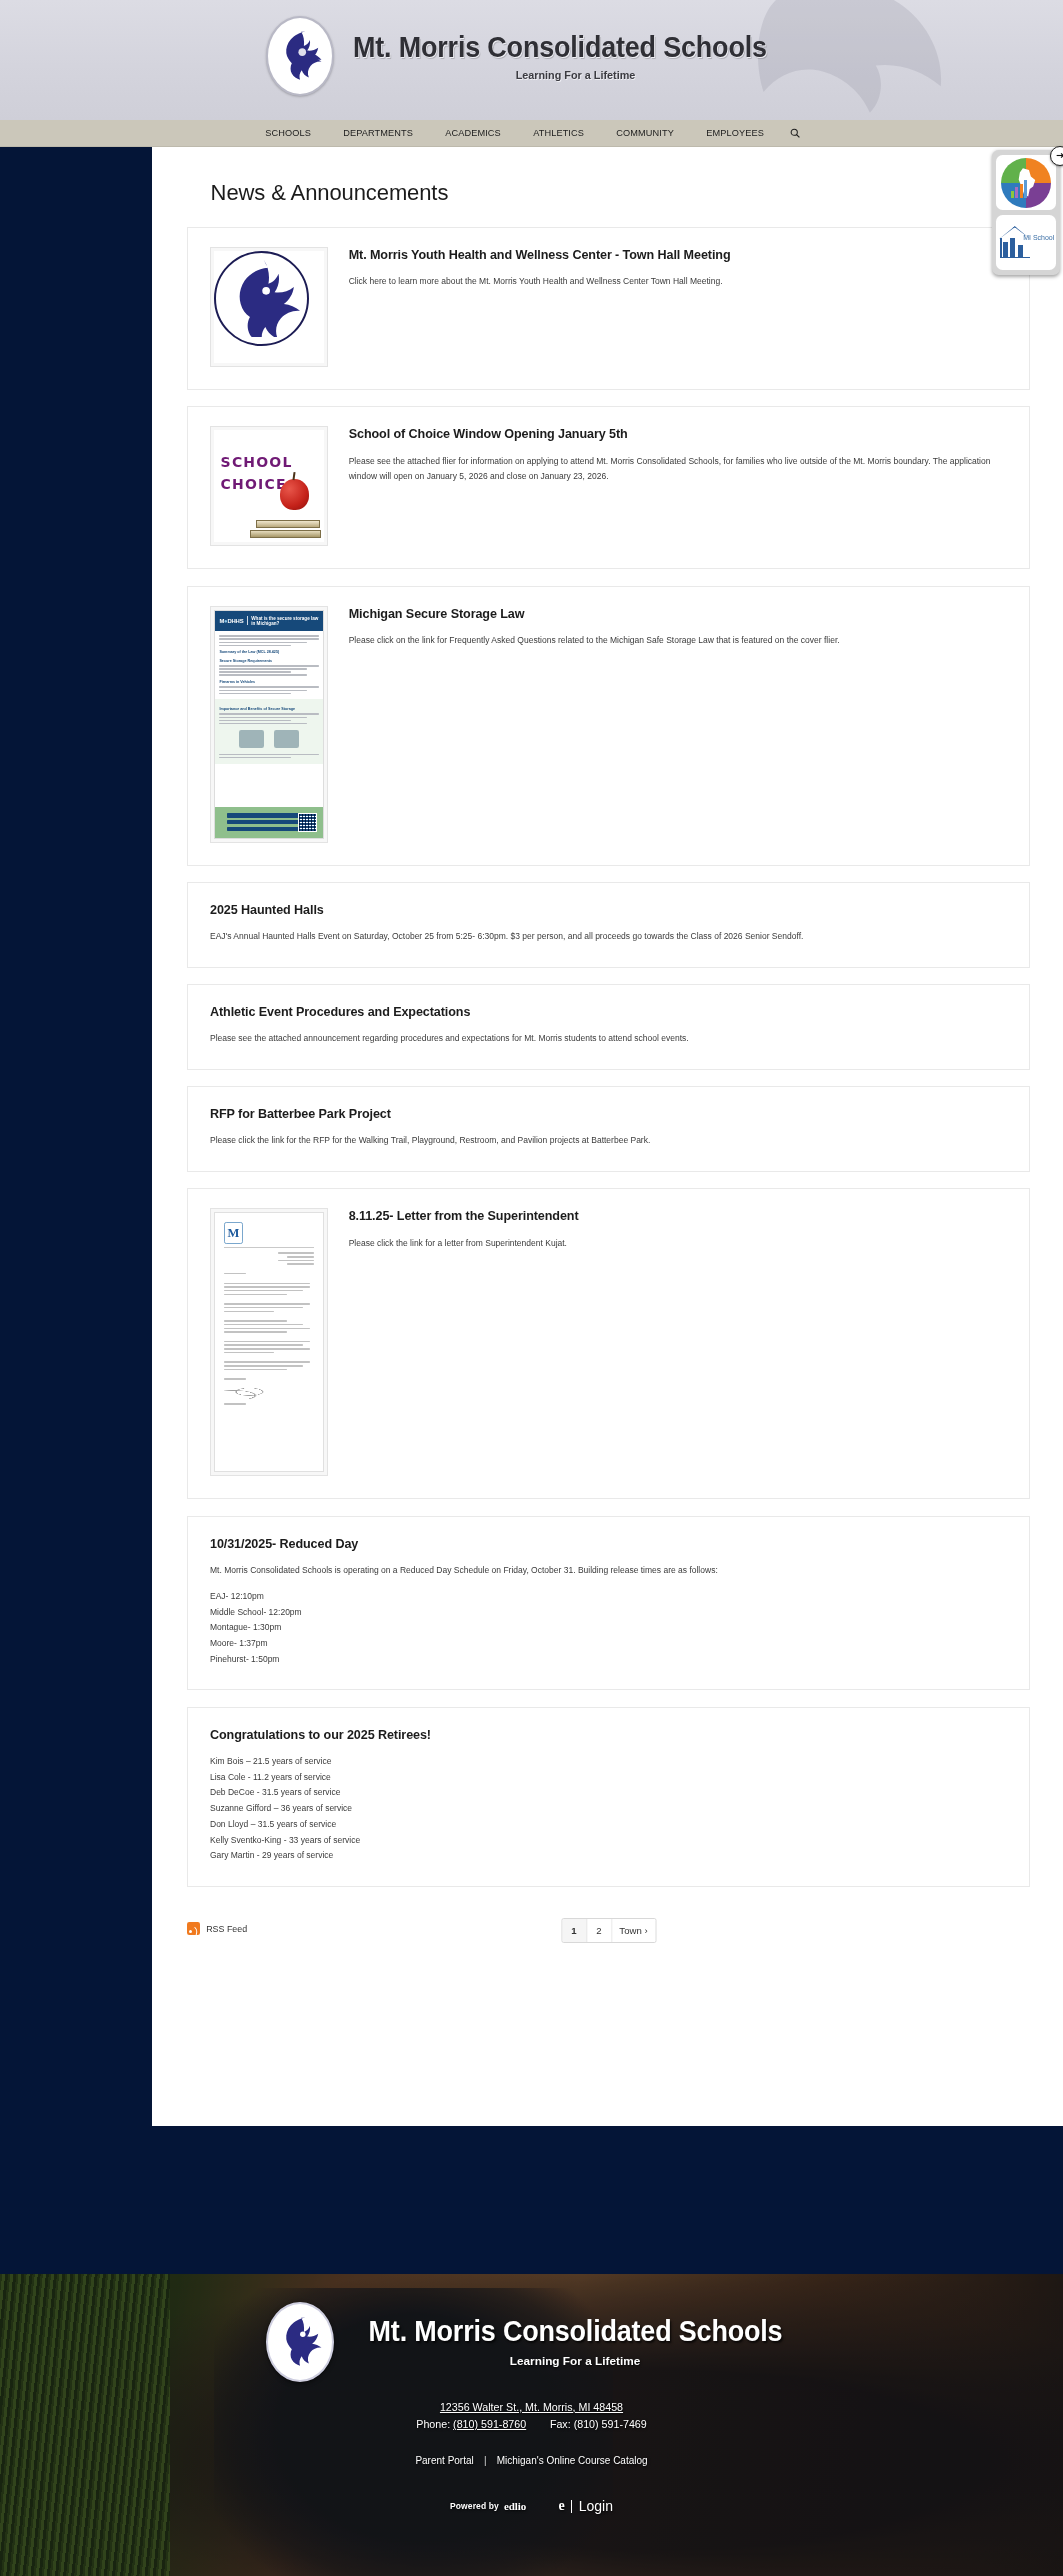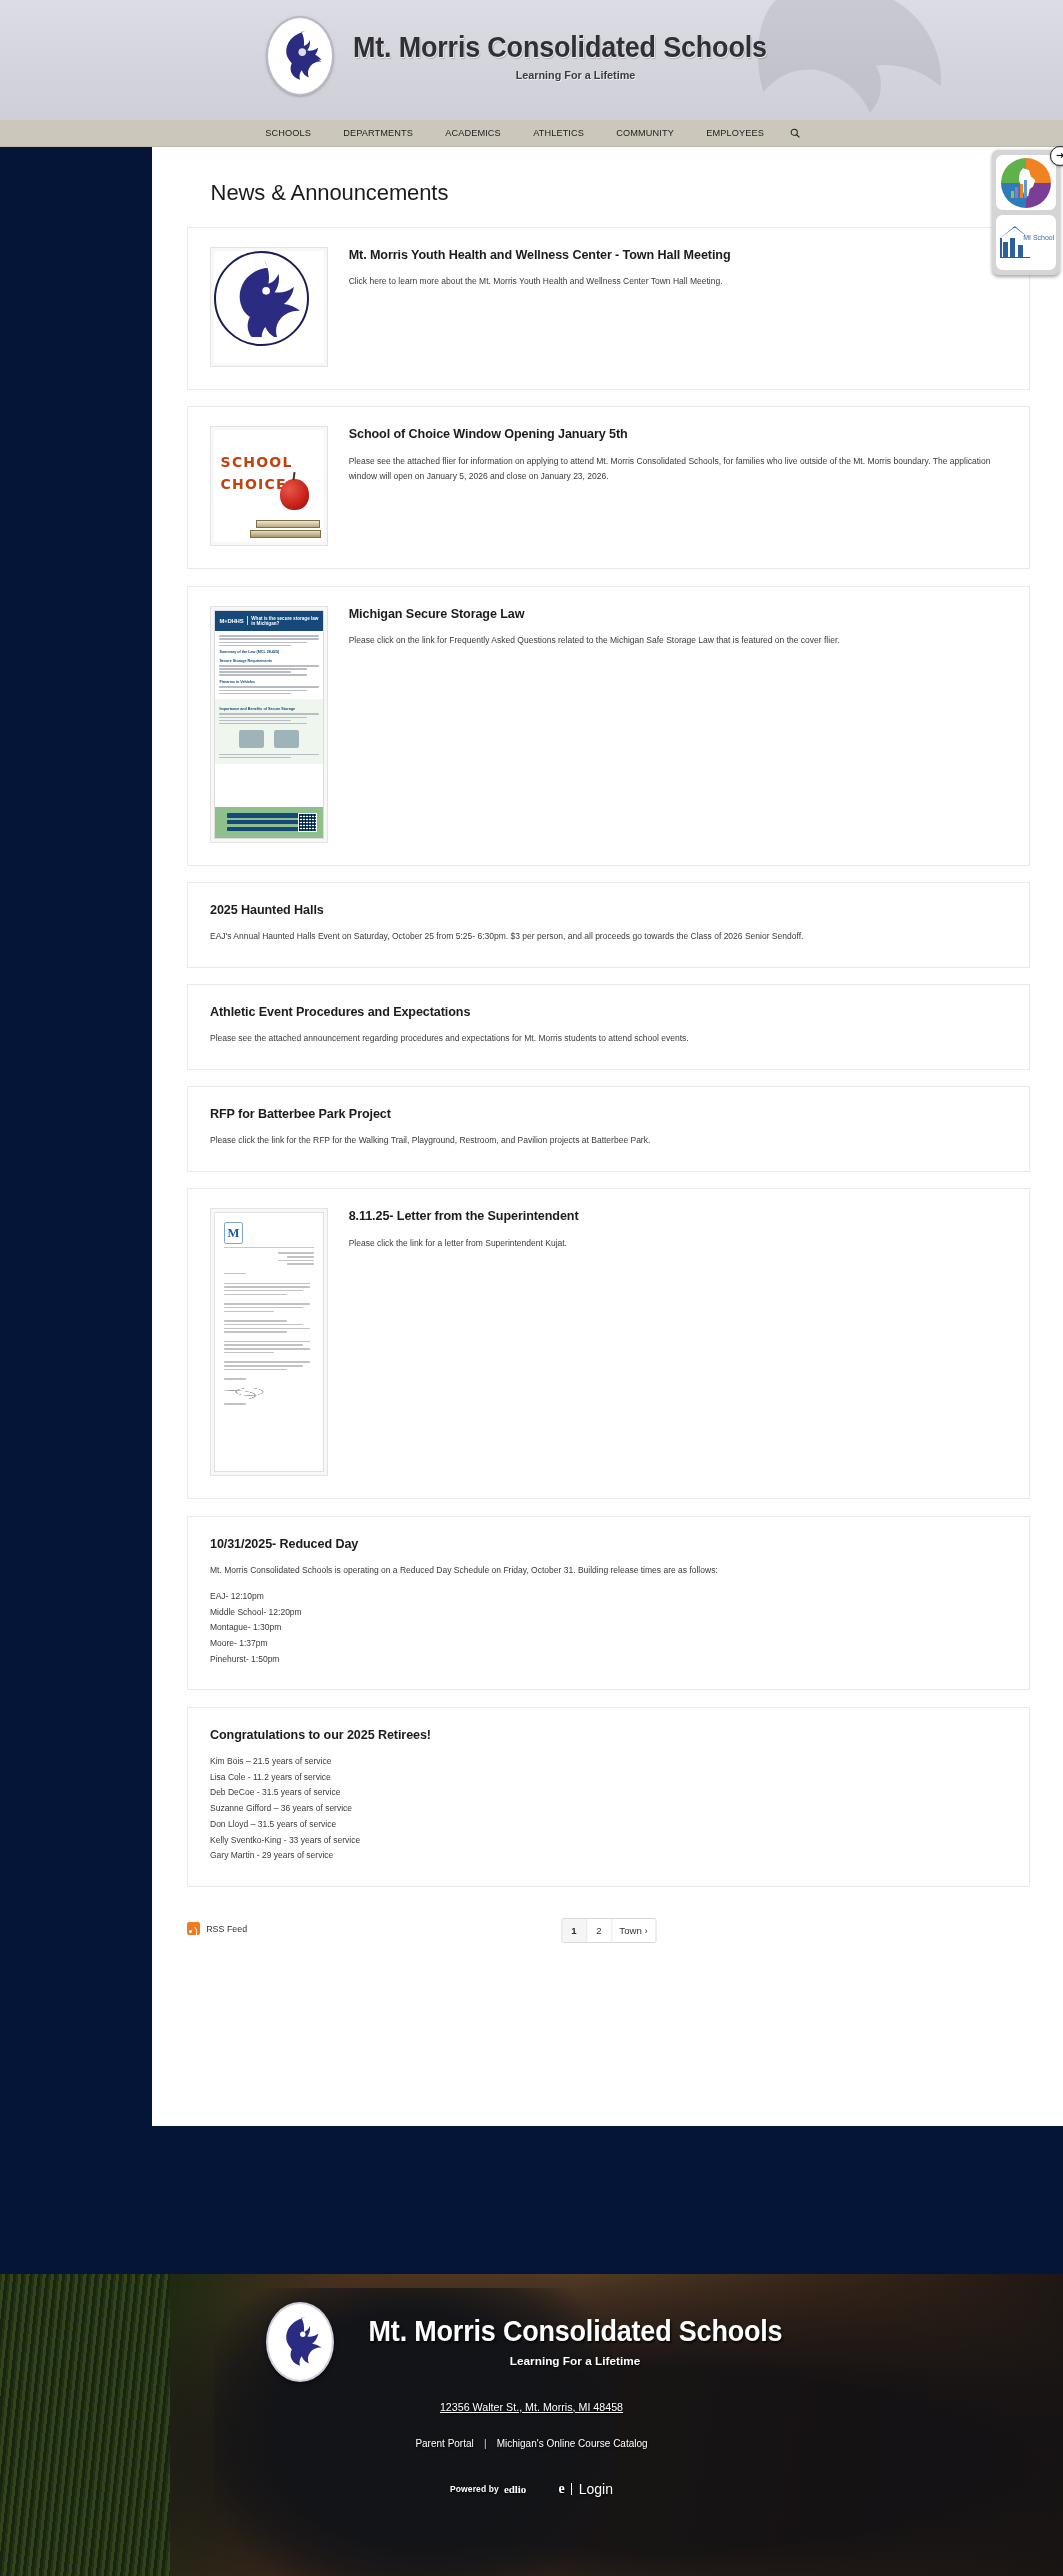--- a/index.html
+++ b/index.html
@@ -169,21 +169,21 @@
 
   
   .thumb-choice {
     height: 112px;
     background: #141414;
     position: relative;
     overflow: hidden;
   }
   .thumb-choice .chalk {
     position: absolute; left: 6.6px; top: 20.7px;
-    color: #c2410c;
+    color: #701a75;
     font-family: "DejaVu Sans", sans-serif;
     font-size: 14px;
     font-weight: 700;
     letter-spacing: 1.2px;
     line-height: 1.6;
     text-shadow: 0 0 1.5px rgba(255,255,255,.5);
   }
   .thumb-choice .apple {
     position: absolute; right: 14.8px; bottom: 32.5px;
     width: 29.5px; height: 31px;
@@ -773,20 +773,26 @@
       </div>
       <div>
         <div class="footer-title">Mt. Morris Consolidated Schools</div>
         <div class="footer-tagline">Learning For a Lifetime</div>
       </div>
     </div>
 
     <div class="footer-address">
       <a>12356 Walter St., Mt. Morris, MI 48458</a>
     </div>
+    <div class="footer-phone">
+      <span>Phone:</span>
+      <a>(810) 591-8760</a>
+      <span class="fax">Fax:</span>
+      <span>(810) 591-7469</span>
+    </div>
 
     <div class="footer-links">
       <span>Parent Portal</span>
       <span class="sep">|</span>
       <span>Michigan's Online Course Catalog</span>
     </div>
 
     <div class="footer-powered">
       <span class="powered-txt">
         <span>Powered by</span>

